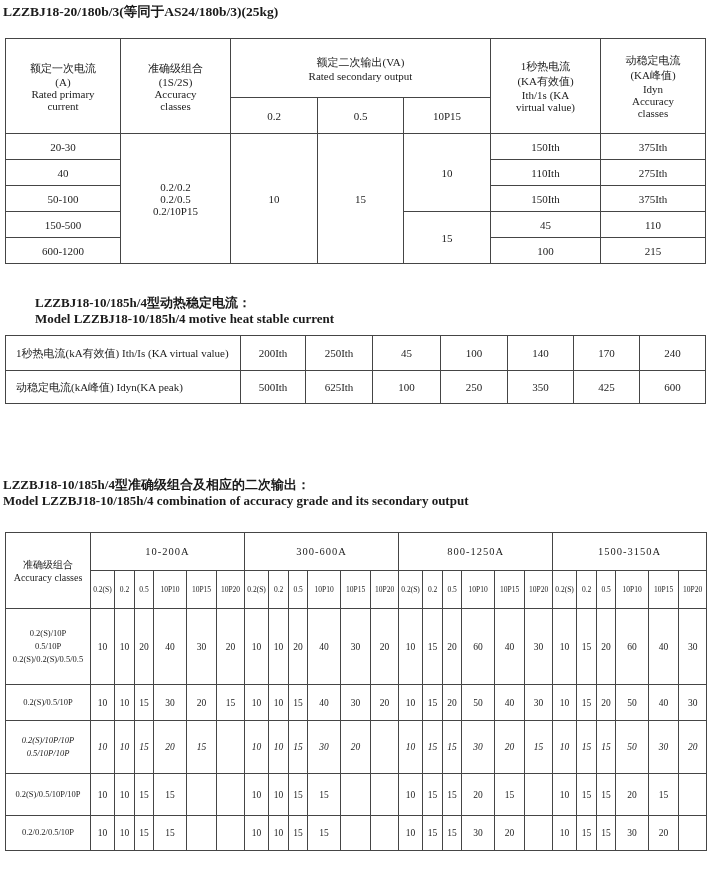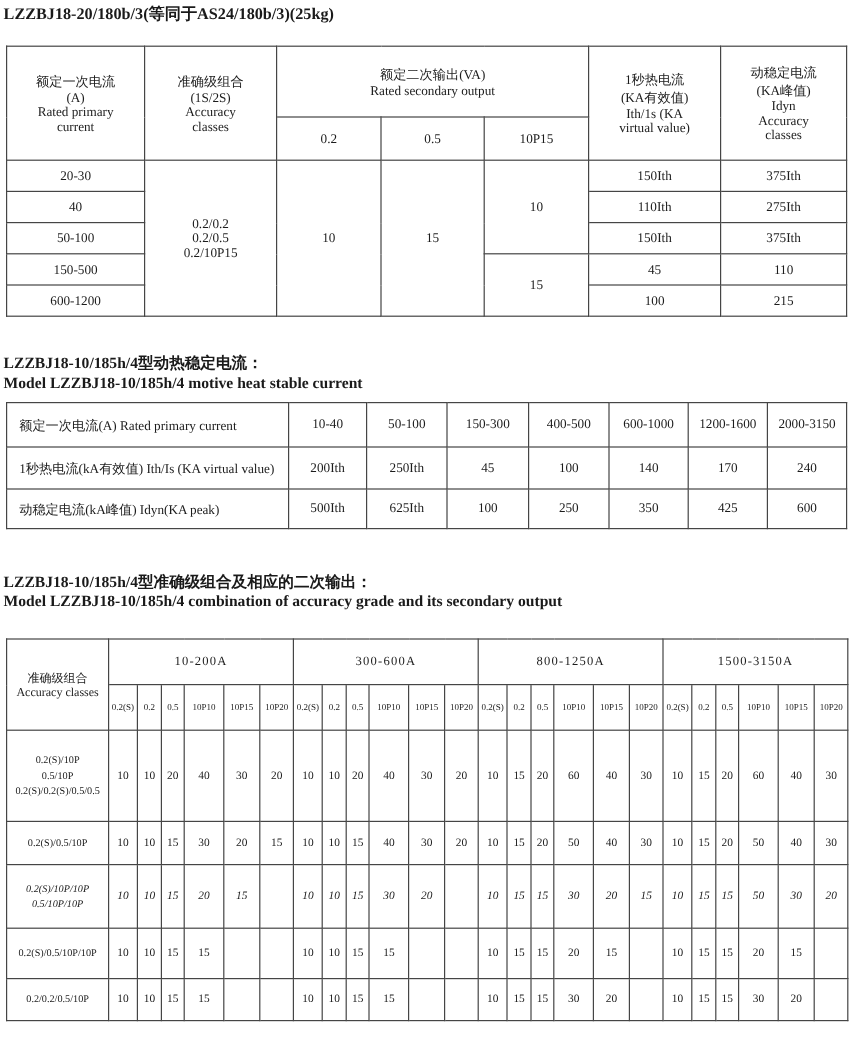--- a/index.html
+++ b/index.html
@@ -1,21 +1,21 @@
 <!DOCTYPE html>
 <html><head>
 <meta charset="utf-8">
 <style>
   * { box-sizing: border-box; margin: 0; padding: 0; }
   body { background: #fff; font-family: "Liberation Serif", "DejaVu Serif", serif; }
   .page { position: relative; width: 709px; height: 873px; background: #fff; overflow: hidden; }
 
   .doc-title { position: absolute; left: 3px; top: 3px; font-size: 13.5px; font-weight: bold; color: #1a1a1a; }
   .sec-title { position: absolute; left: 3px; font-size: 13px; font-weight: bold; color: #1a1a1a; line-height: 16px; white-space: pre-line; }
-  #sec2-title { top: 295px; }
+  #sec2-title { top: 295px; margin-left: 32px; }
   #sec3-title { top: 477px; }
 
   table { border-collapse: collapse; table-layout: fixed; position: absolute; left: 5px; background: #fff; }
   th, td { border: 1px solid #454545; text-align: center; vertical-align: middle;
            white-space: pre-line; color: #1c1c1c; font-weight: normal; overflow: hidden; }
 
   
   .t1 { top: 38px; width: 700px; font-size: 11px; border-radius: 12px; }
   .t1 thead tr:first-child { height: 59px; }
   .t1 thead tr:last-child { height: 36px; }
@@ -126,30 +126,20 @@
       <col style="width:235px">
         <col style="width:65px">
         <col style="width:67px">
         <col style="width:68px">
       <col style="width:67px">
         <col style="width:66px">
         <col style="width:66px">
         <col style="width:66px">
     </colgroup>
     <tbody>
-        <tr style="height: 37px;">
-          <td>额定一次电流(A) Rated primary current</td>
-          <td>10-40</td>
-          <td>50-100</td>
-          <td>150-300</td>
-          <td>400-500</td>
-          <td>600-1000</td>
-          <td>1200-1600</td>
-          <td>2000-3150</td>
-        </tr>
         <tr style="height: 35px;">
           <td>1秒热电流(kA有效值) Ith/Is (KA virtual value)</td>
           <td>200Ith</td>
           <td>250Ith</td>
           <td>45</td>
           <td>100</td>
           <td>140</td>
           <td>170</td>
           <td>240</td>
         </tr>

